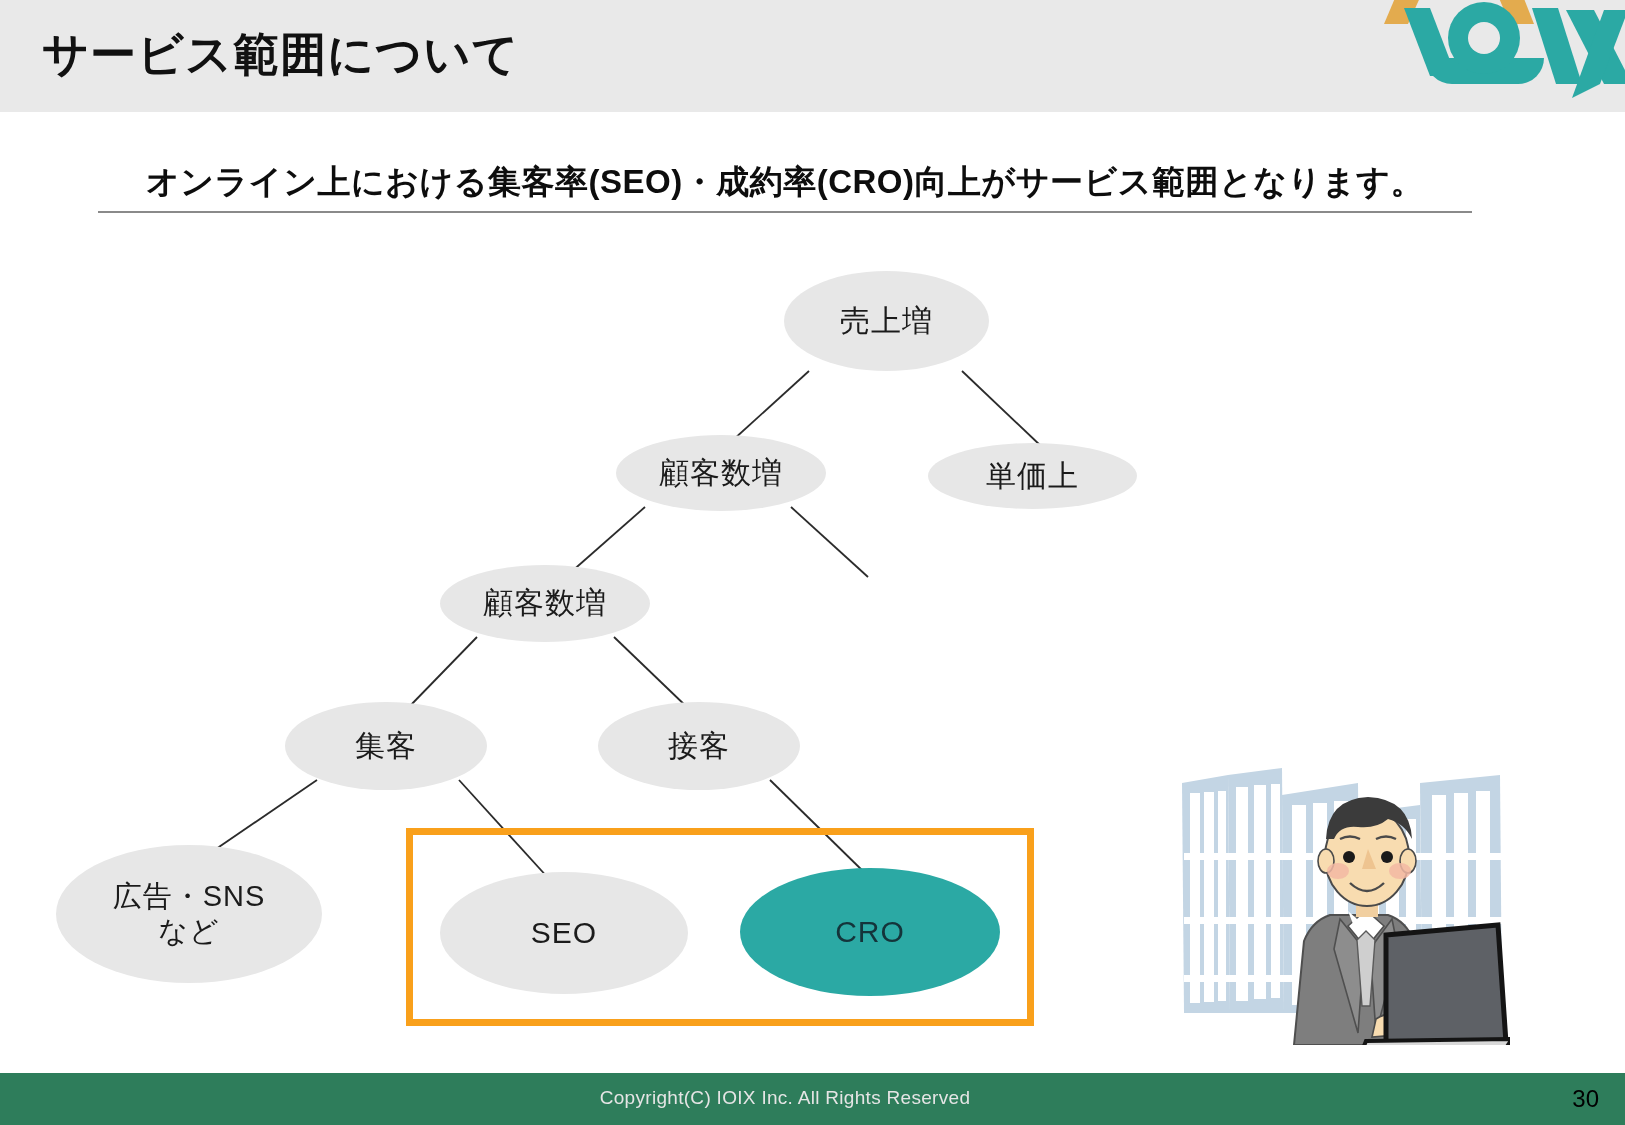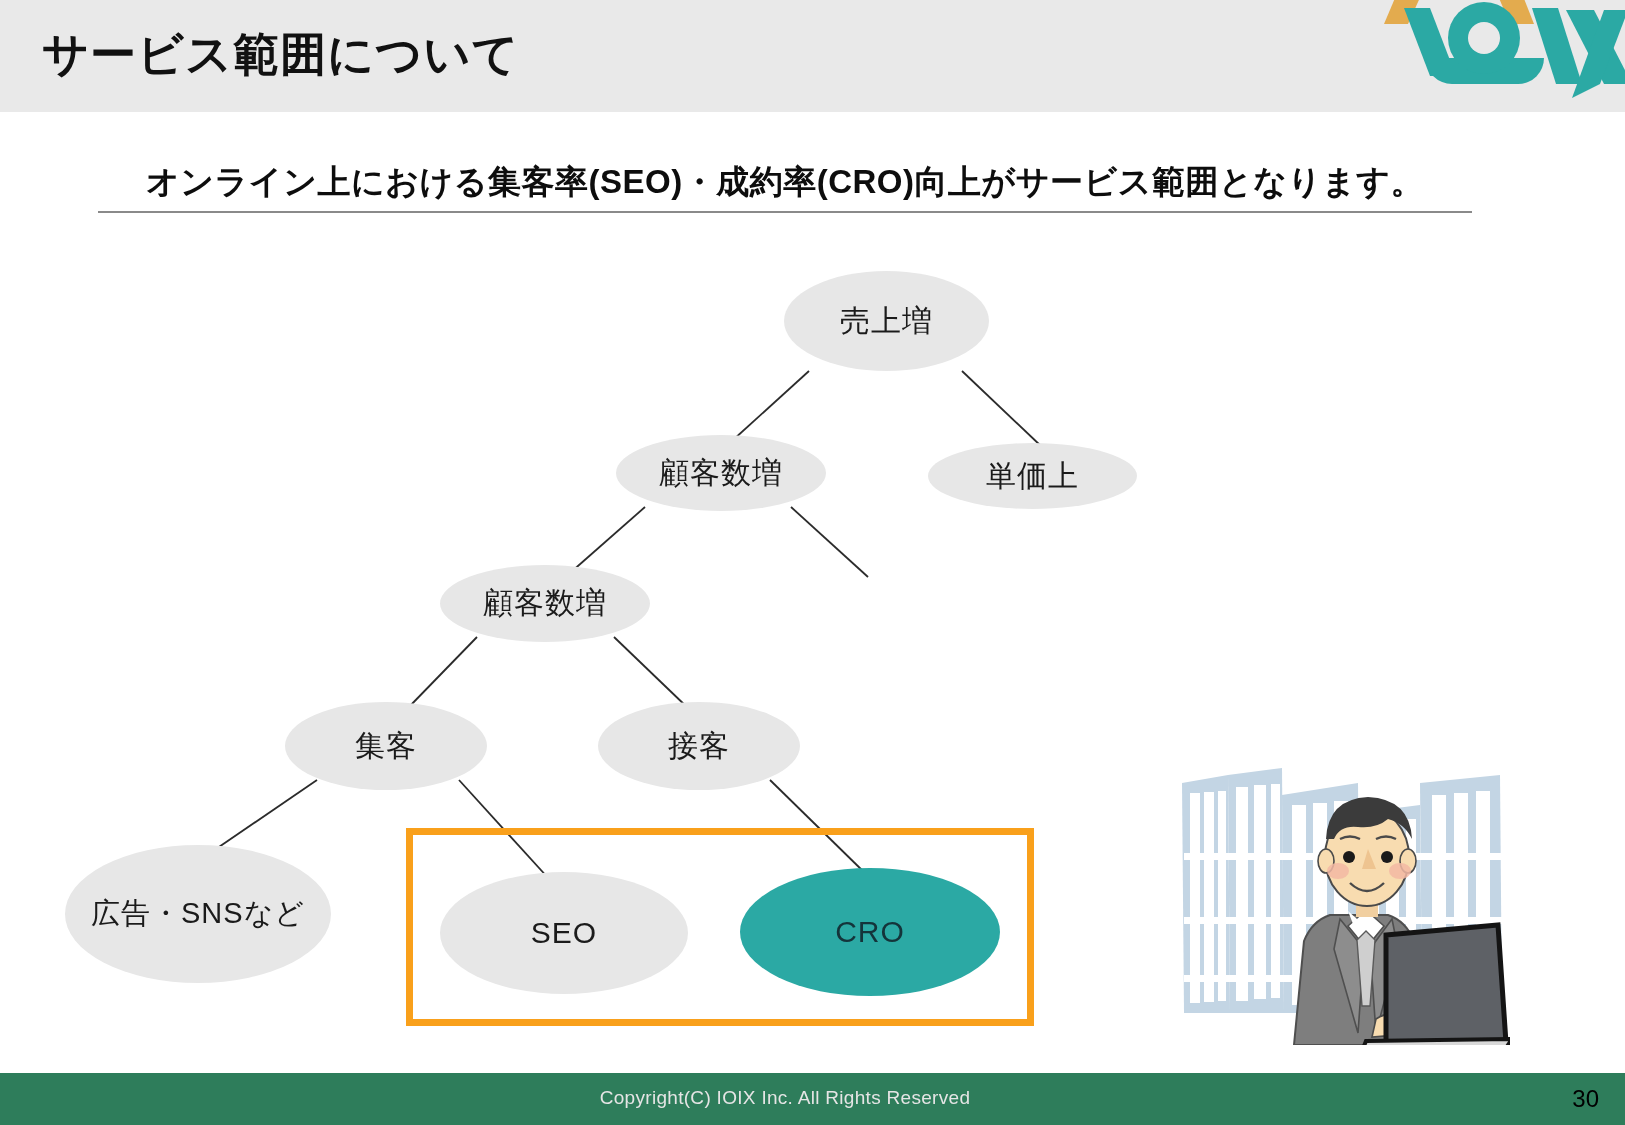--- a/index.html
+++ b/index.html
@@ -208,21 +208,21 @@
 
     <div class="node" style="left:928px; top:443px; width:209px; height:66px;">単価上</div>
 
     <div class="node" style="left:440px; top:565px; width:210px; height:77px;">顧客数増</div>
 
 
     <div class="node" style="left:285px; top:702px; width:202px; height:88px;">集客</div>
 
     <div class="node" style="left:598px; top:702px; width:202px; height:88px;">接客</div>
 
-    <div class="node two-line" style="left:65px; top:845px; width:266px; height:138px; ">
+    <div class="node two-line" style="left:56px; top:845px; width:266px; height:138px; flex-direction:column;">
       <span>広告・SNS</span>
       <span>など</span>
     </div>
 
     <div id="highlight-box"></div>
 
     <div class="node" style="left:440px; top:872px; width:248px; height:122px;">SEO</div>
 
     <div class="node teal" style="left:740px; top:868px; width:260px; height:128px;">CRO</div>
   </div>

